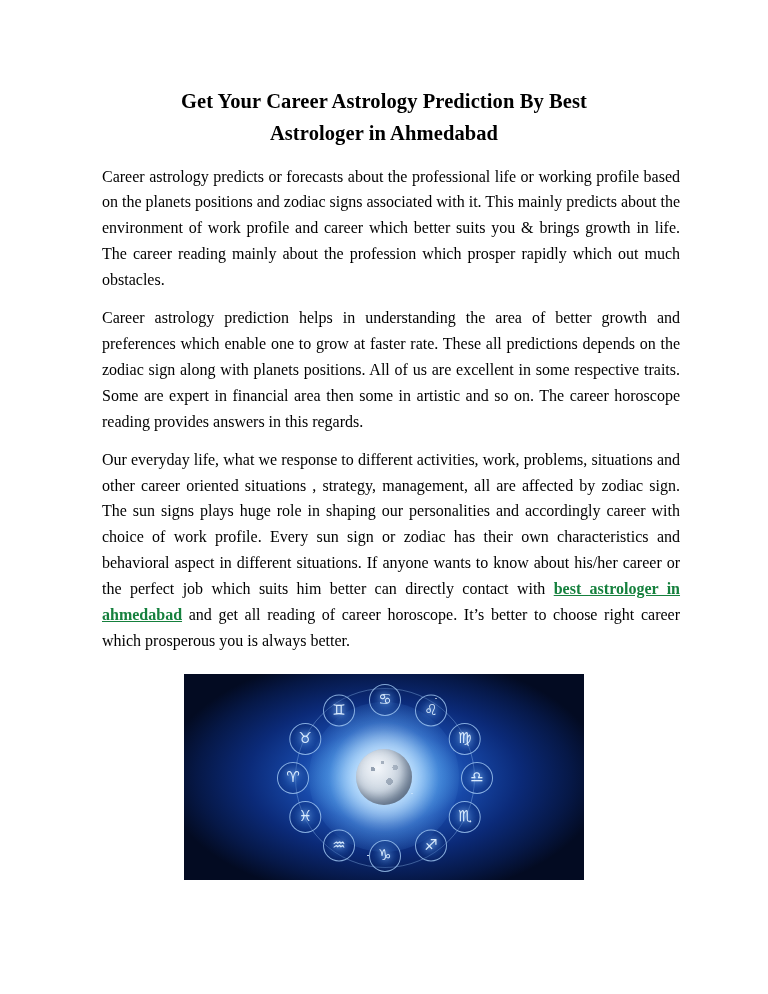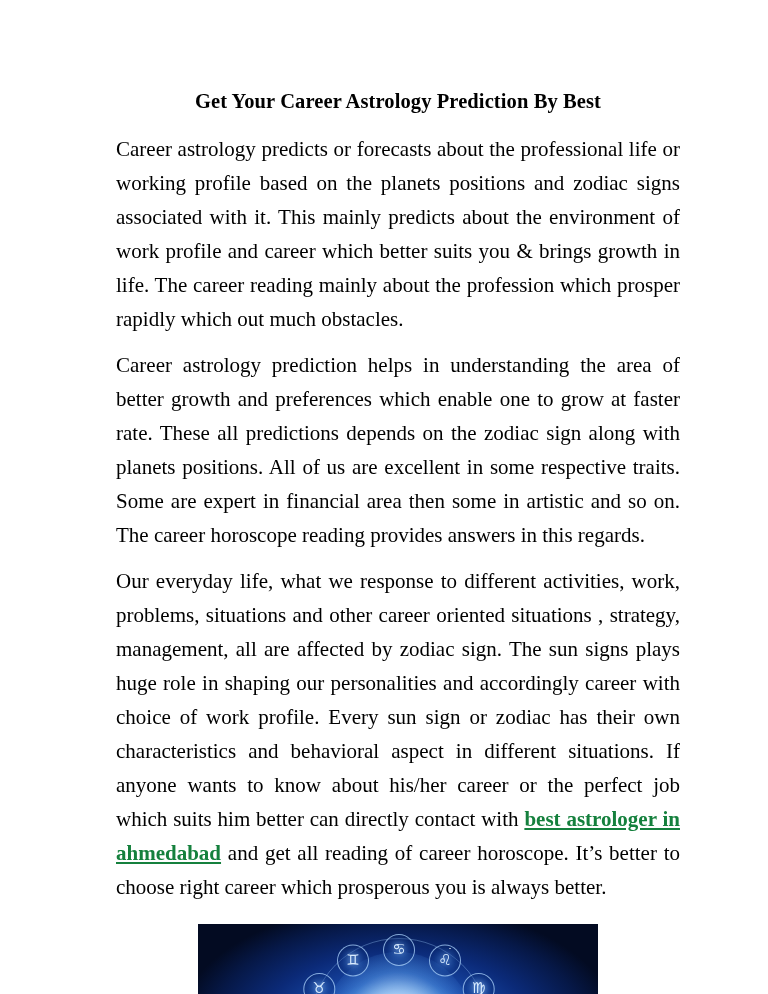--- a/index.html
+++ b/index.html
@@ -11,41 +11,41 @@
     width: 768px;
     height: 994px;
     font-family: "Liberation Serif", serif;
     color: #000000;
     overflow: hidden;
   }
   .page {
     width: 768px;
     height: 994px;
     box-sizing: border-box;
-    padding: 72px 88px 40px 116px;
+    padding: 72px 88px 40px 88px;
     position: relative;
   }
   .doc-title {
     font-family: "Liberation Serif", serif;
     font-weight: bold;
     font-size: 20.5px;
     line-height: 1.55;
     text-align: center;
     margin: 14px 0 14px 0;
     letter-spacing: 0.1px;
   }
   .doc-title .line {
     display: block;
   }
   p.body-par {
-    font-size: 21px;
+    font-size: 16px;
     line-height: 1.62;
     text-align: justify;
     text-justify: inter-word;
-    margin: 0 0 12px 0;
+    margin: 0 0 12px 14px;
   }
   p.body-par:last-of-type {
     margin-bottom: 0;
   }
   a.inline-link {
     color: #15803d;
     font-weight: bold;
     text-decoration: underline;
   }
   .figure-wrap {
@@ -141,20 +141,21 @@
     font-family: "DejaVu Sans", sans-serif;
   }
 </style>
 </head>
 <body>
 
 <div class="page">
 
   <h1 class="doc-title">
     <span class="line">Get Your Career Astrology Prediction By Best</span>
+    <span class="line">Astrologer in Ahmedabad</span>
   </h1>
 
   <p class="body-par">Career astrology predicts or forecasts about the professional life or working profile based on the planets positions and zodiac signs associated with it. This mainly predicts about the environment of work profile and career which better suits you &amp; brings growth in life. The career reading mainly about the profession which prosper rapidly which out much obstacles.</p>
 
   <p class="body-par">Career astrology prediction helps in understanding the area of better growth and preferences which enable one to grow at faster rate. These all predictions depends on the zodiac sign along with planets positions. All of us are excellent in some respective traits. Some are expert in financial area then some in artistic and so on. The career horoscope reading provides answers in this regards.</p>
 
   <p class="body-par"><span>Our everyday life, what we response to different activities, work, problems, situations and other career oriented situations , strategy, management, all are affected by zodiac sign. The sun signs plays huge role in shaping our personalities and accordingly career with choice of work profile. Every sun sign or zodiac has their own characteristics and behavioral aspect in different situations. If anyone wants to know about his/her career or the perfect job which suits him better can directly contact with </span><a class="inline-link" href="#">best astrologer in ahmedabad</a><span> and get all reading of career horoscope.  It’s better to choose right career which prosperous you is always better.</span></p>
 
   <div class="figure-wrap">
     <div class="zodiac-figure">

